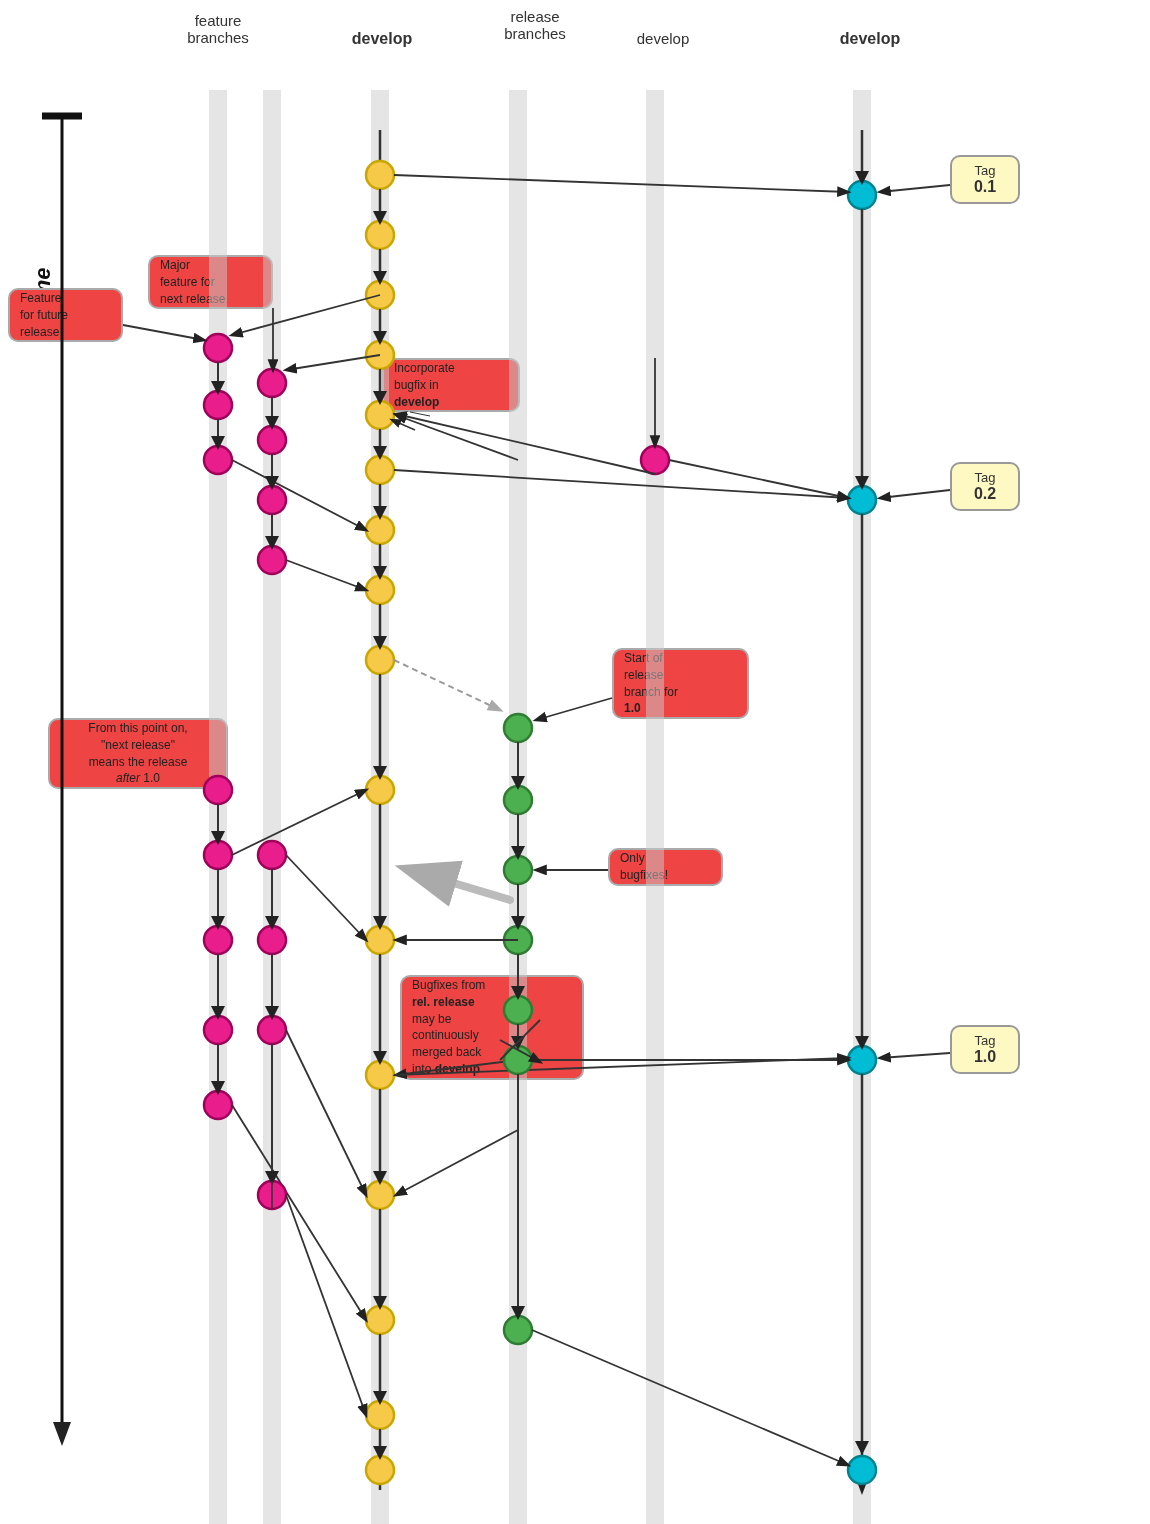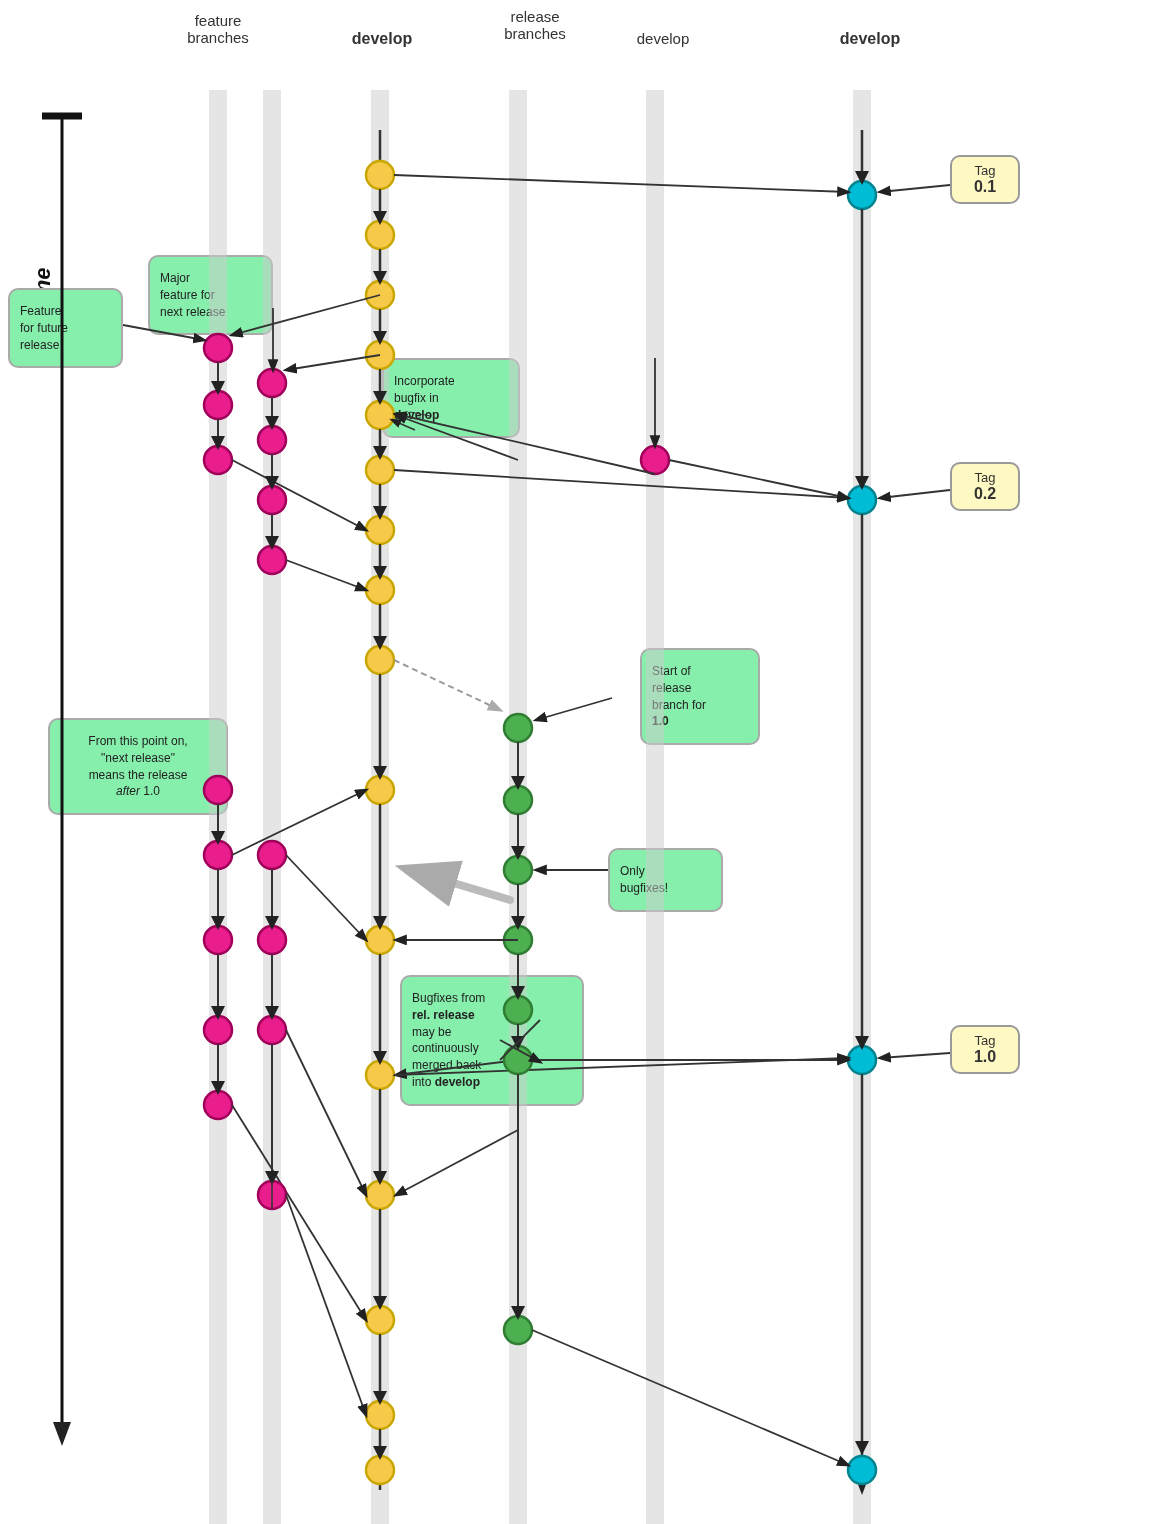--- a/index.html
+++ b/index.html
@@ -52,24 +52,24 @@
       color: #333;
       min-width: 70px;
     }
     .tag-box .tag-num {
       font-weight: bold;
       font-size: 16px;
       display: block;
     }
     .callout {
       position: absolute;
-      background: #86efac;
+      background: #ef4444;
       border: 2px solid #aaa;
       border-radius: 10px;
-      padding: 13px 10px;
+      padding: 0 10px;
       font-size: 12px;
       color: #222;
       line-height: 1.4;
     }
     .callout b { font-weight: bold; }
     .callout i { font-style: italic; }
   </style>
 </head>
 <body>
 
@@ -107,21 +107,21 @@
 
   <div class="callout" style="top:288px; left:8px; width:115px;">
     Feature<br>for future<br>release
   </div>
   <div class="callout" style="top:255px; left:148px; width:125px;">
     Major<br>feature for<br>next release
   </div>
   <div class="callout" style="top:358px; left:382px; width:138px;">
     Incorporate<br>bugfix in<br><b>develop</b>
   </div>
-  <div class="callout" style="top:648px; left:612px; width:120px;margin-left:28px;">
+  <div class="callout" style="top:648px; left:612px; width:137px;">
     Start of<br>release<br>branch for<br><b>1.0</b>
   </div>
   <div class="callout" style="top:718px; left:48px; width:180px;text-align:center;">
     From this point on,<br>"next release"<br>means the release<br><i>after</i> 1.0
   </div>
   <div class="callout" style="top:848px; left:608px; width:115px;">
     Only<br>bugfixes!
   </div>
   <div class="callout" style="top:975px; left:400px; width:184px;">
     Bugfixes from<br><b>rel. release</b><br>may be<br>continuously<br>merged back<br>into <b>develop</b>

